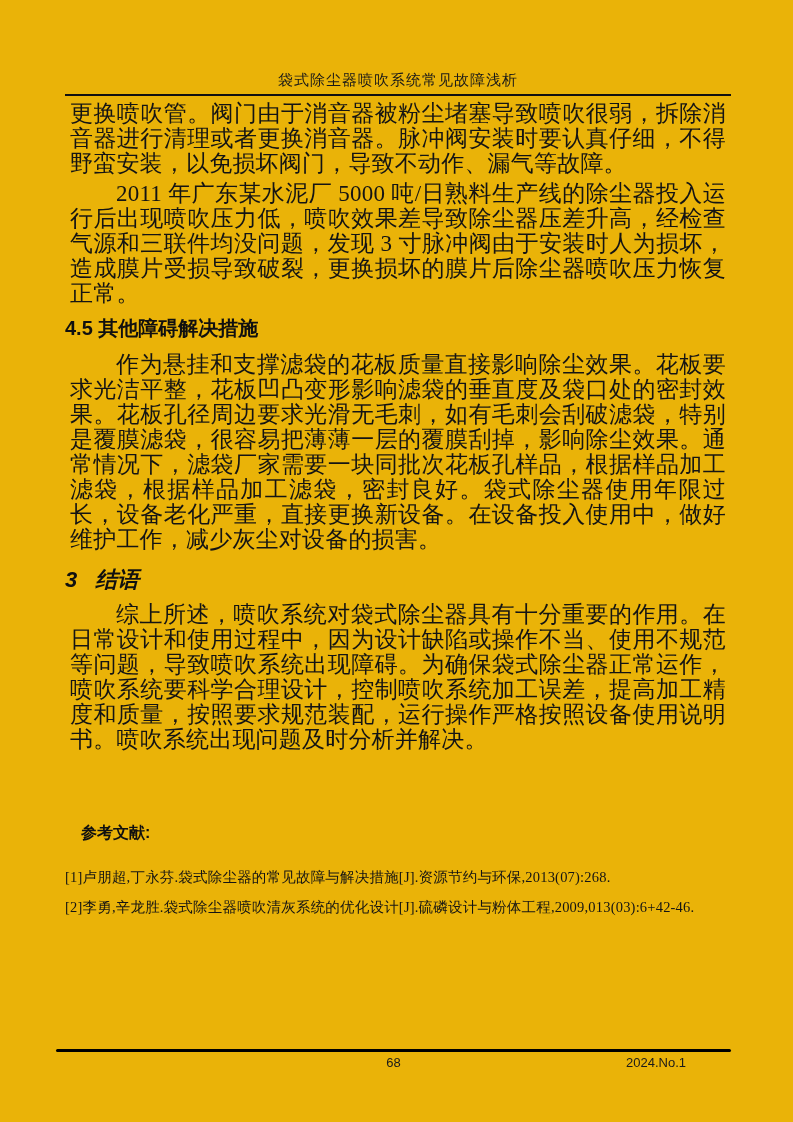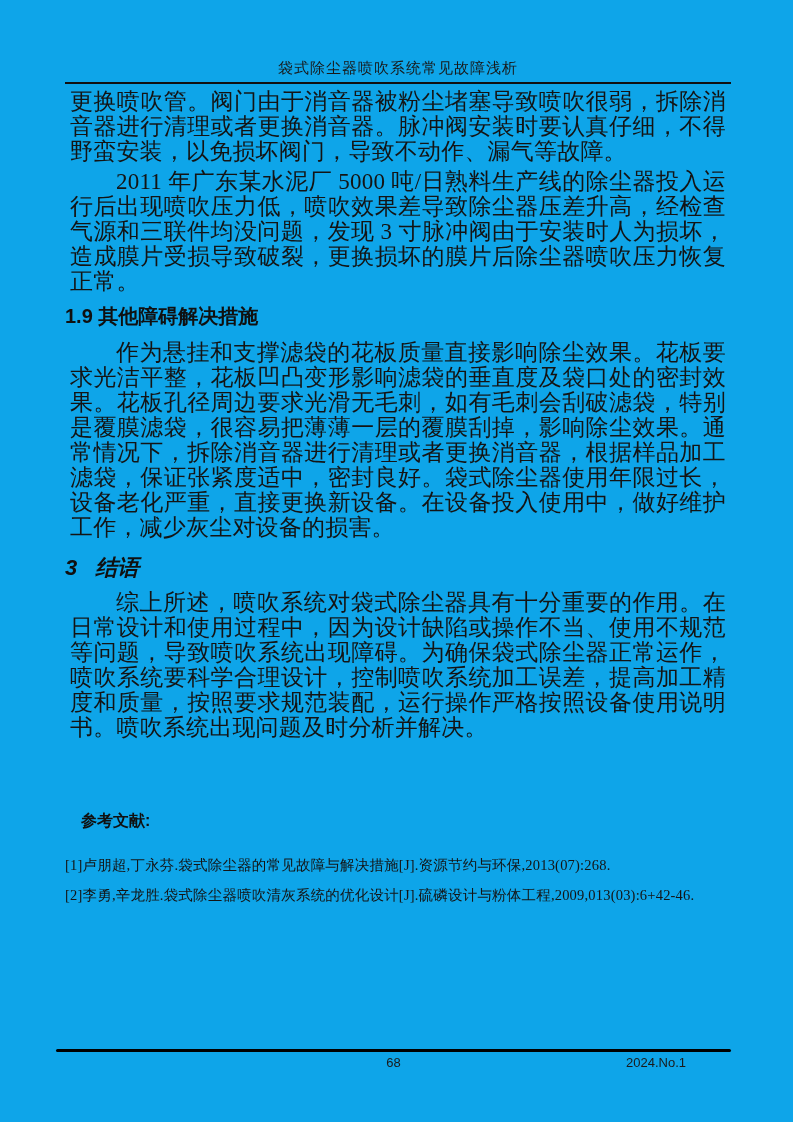--- a/index.html
+++ b/index.html
@@ -5,23 +5,23 @@
   html, body {
     margin: 0;
     padding: 0;
     background: #e8e8e8;
   }
   .page {
     position: relative;
     width: 793px;
     height: 1122px;
     margin: 0 auto;
-    background: #0ea5e9;
+    background: #eab308;
     box-sizing: border-box;
-    padding: 0 62px 0 65px;
+    padding: 12px 62px 0 65px;
     overflow: hidden;
     color: #141414;
     font-family: "Liberation Serif", "DejaVu Serif", serif;
   }
   
   .running-head {
     margin-top: 57px;
     text-align: center;
     font-size: 15px;
     line-height: 22px;
@@ -115,23 +115,23 @@
   <div>
     <div class="running-head">袋式除尘器喷吹系统常见故障浅析</div>
     <div class="header-rule"></div>
   </div>
 
   <div>
     <p class="body-text">更换喷吹管。阀门由于消音器被粉尘堵塞导致喷吹很弱，拆除消音器进行清理或者更换消音器。脉冲阀安装时要认真仔细，不得野蛮安装，以免损坏阀门，导致不动作、漏气等故障。</p>
 
     <p class="body-text indent">2011 年广东某水泥厂 5000 吨/日熟料生产线的除尘器投入运行后出现喷吹压力低，喷吹效果差导致除尘器压差升高，经检查气源和三联件均没问题，发现 3 寸脉冲阀由于安装时人为损坏，造成膜片受损导致破裂，更换损坏的膜片后除尘器喷吹压力恢复正常。</p>
 
-    <h2 class="sec-heading">1.9 其他障碍解决措施</h2>
+    <h2 class="sec-heading">4.5 其他障碍解决措施</h2>
 
-    <p class="body-text indent">作为悬挂和支撑滤袋的花板质量直接影响除尘效果。花板要求光洁平整，花板凹凸变形影响滤袋的垂直度及袋口处的密封效果。花板孔径周边要求光滑无毛刺，如有毛刺会刮破滤袋，特别是覆膜滤袋，很容易把薄薄一层的覆膜刮掉，影响除尘效果。通常情况下，拆除消音器进行清理或者更换消音器，根据样品加工滤袋，保证张紧度适中，密封良好。袋式除尘器使用年限过长，设备老化严重，直接更换新设备。在设备投入使用中，做好维护工作，减少灰尘对设备的损害。</p>
+    <p class="body-text indent">作为悬挂和支撑滤袋的花板质量直接影响除尘效果。花板要求光洁平整，花板凹凸变形影响滤袋的垂直度及袋口处的密封效果。花板孔径周边要求光滑无毛刺，如有毛刺会刮破滤袋，特别是覆膜滤袋，很容易把薄薄一层的覆膜刮掉，影响除尘效果。通常情况下，滤袋厂家需要一块同批次花板孔样品，根据样品加工滤袋，根据样品加工滤袋，密封良好。袋式除尘器使用年限过长，设备老化严重，直接更换新设备。在设备投入使用中，做好维护工作，减少灰尘对设备的损害。</p>
 
     <h1 class="sec-heading-big"><span class="sec-no">3</span><span>结语</span></h1>
 
     <p class="body-text indent">综上所述，喷吹系统对袋式除尘器具有十分重要的作用。在日常设计和使用过程中，因为设计缺陷或操作不当、使用不规范等问题，导致喷吹系统出现障碍。为确保袋式除尘器正常运作，喷吹系统要科学合理设计，控制喷吹系统加工误差，提高加工精度和质量，按照要求规范装配，运行操作严格按照设备使用说明书。喷吹系统出现问题及时分析并解决。</p>
 
     <div class="references">
       <div class="ref-heading">参考文献:</div>
       <p class="ref-item">[1]卢朋超,丁永芬.袋式除尘器的常见故障与解决措施[J].资源节约与环保,2013(07):268.</p>
       <p class="ref-item">[2]李勇,辛龙胜.袋式除尘器喷吹清灰系统的优化设计[J].硫磷设计与粉体工程,2009,013(03):6+42-46.</p>
     </div>

